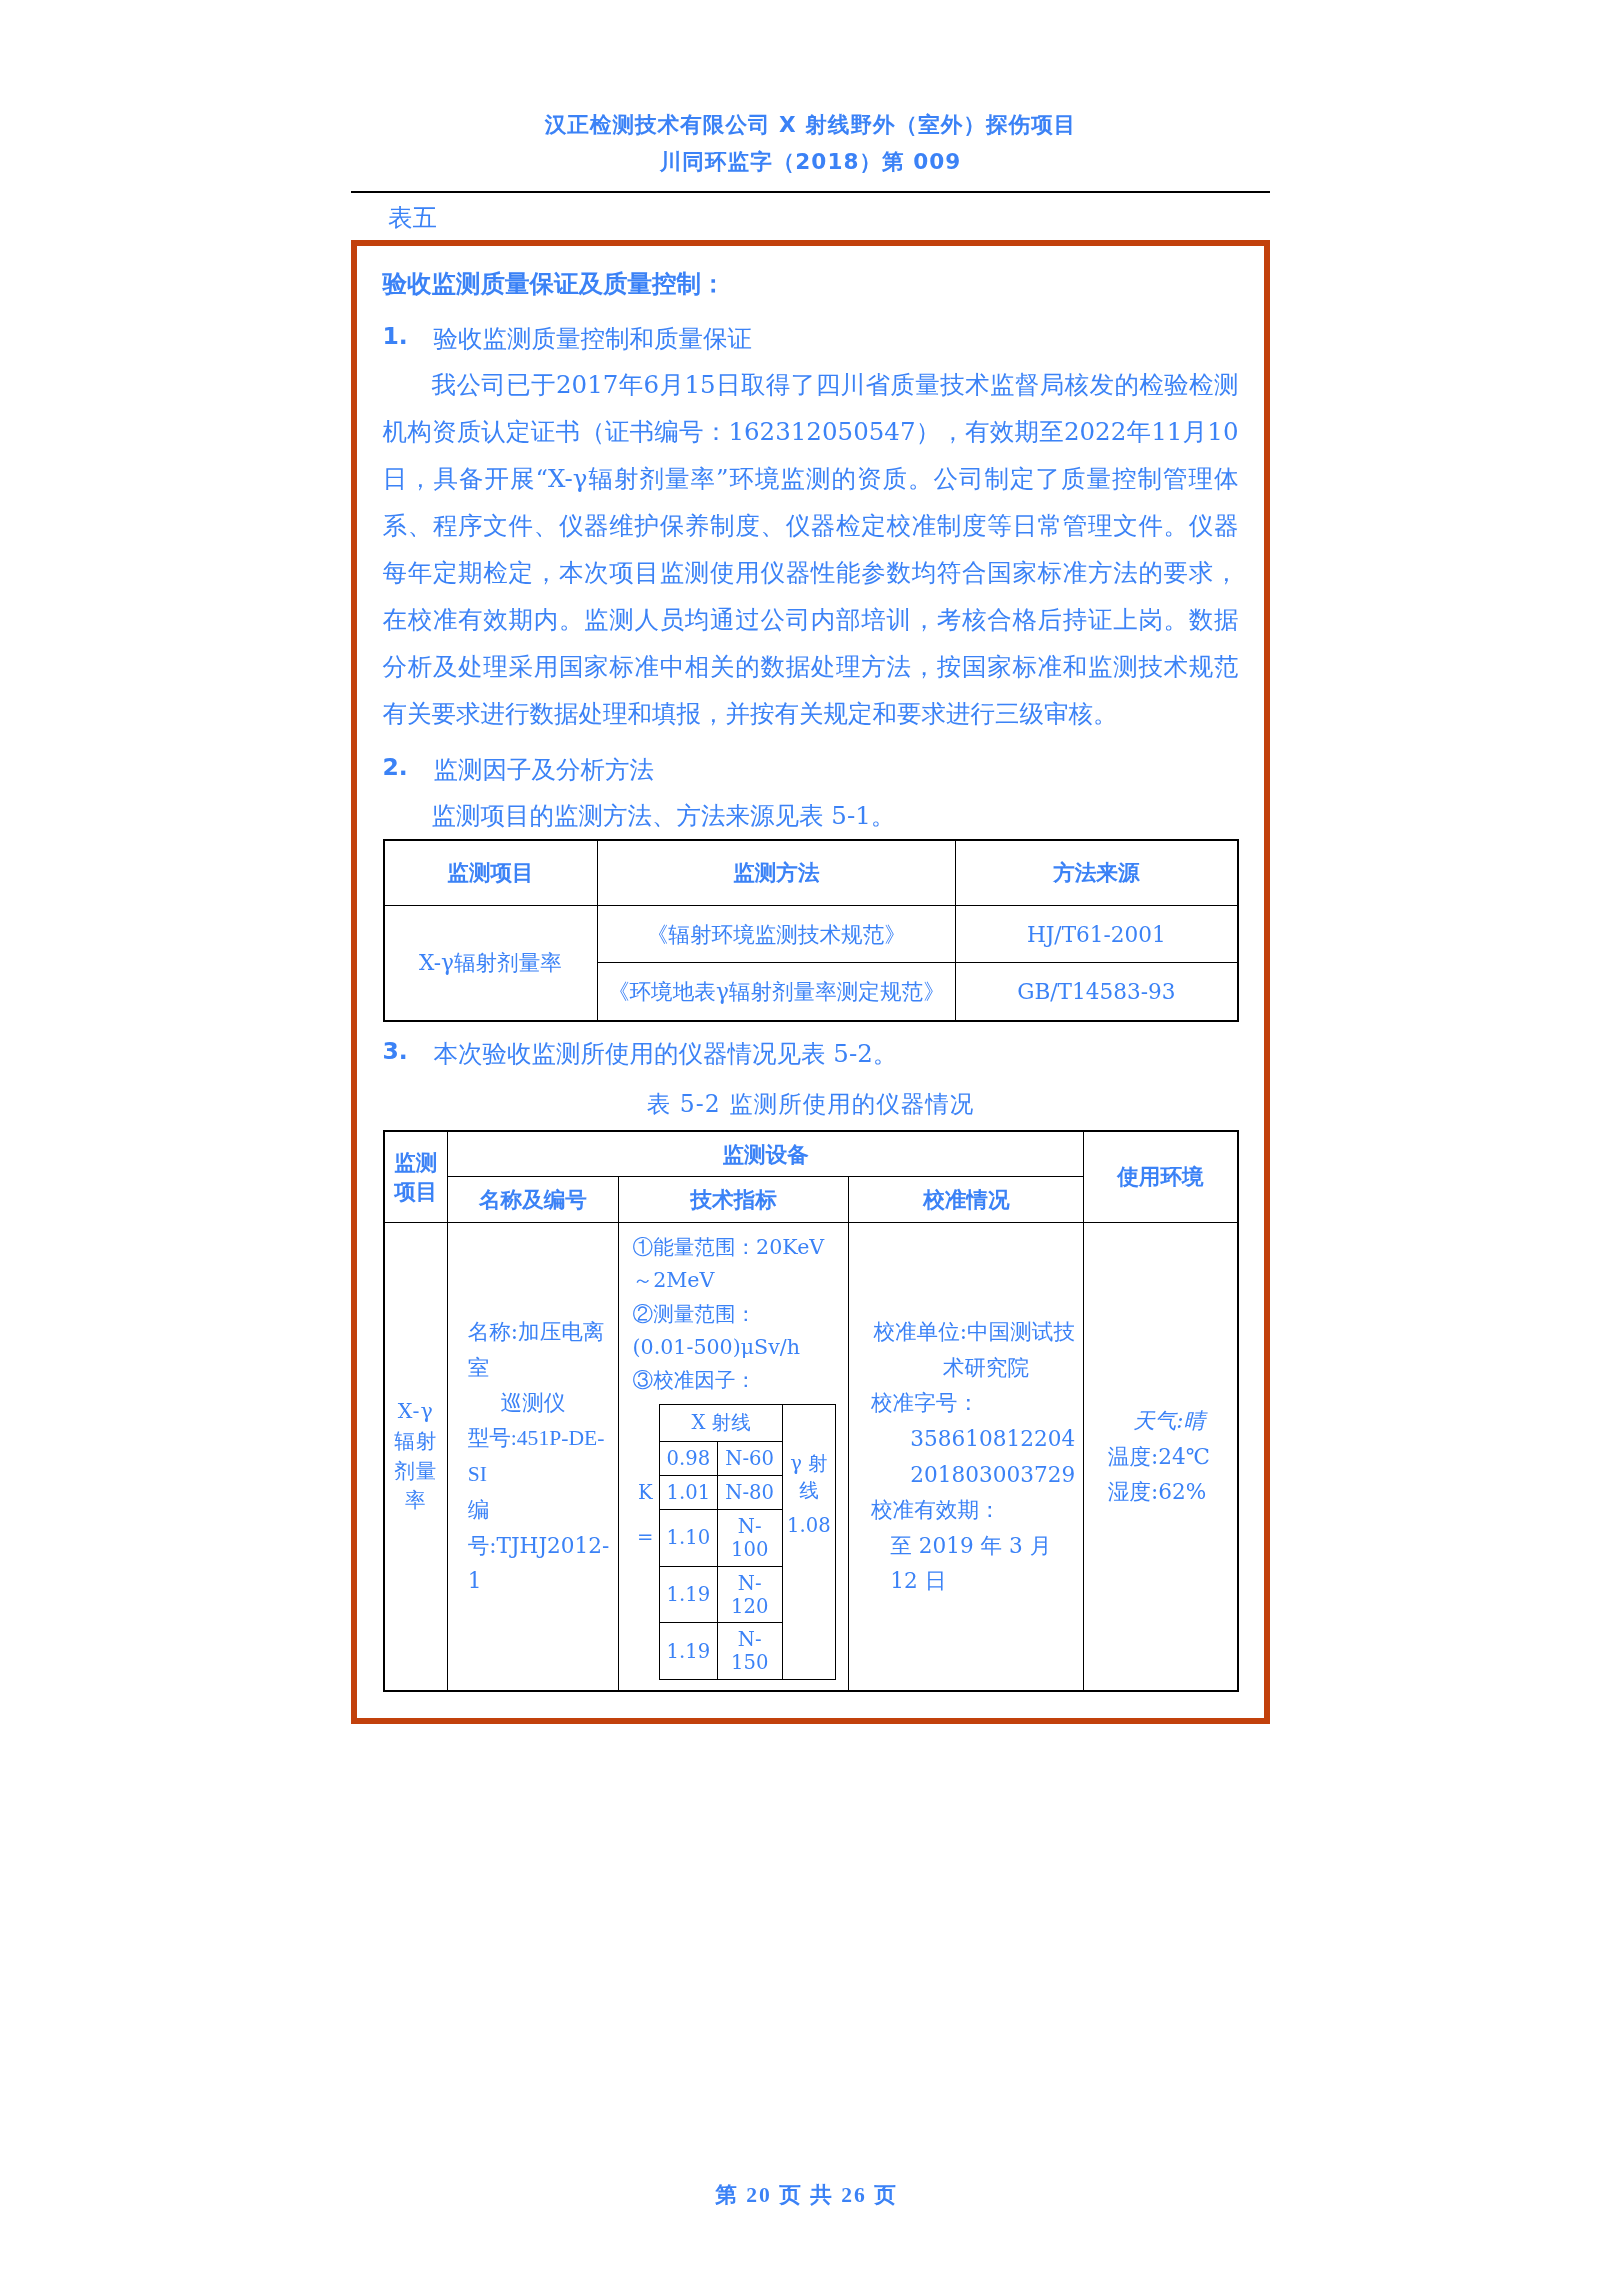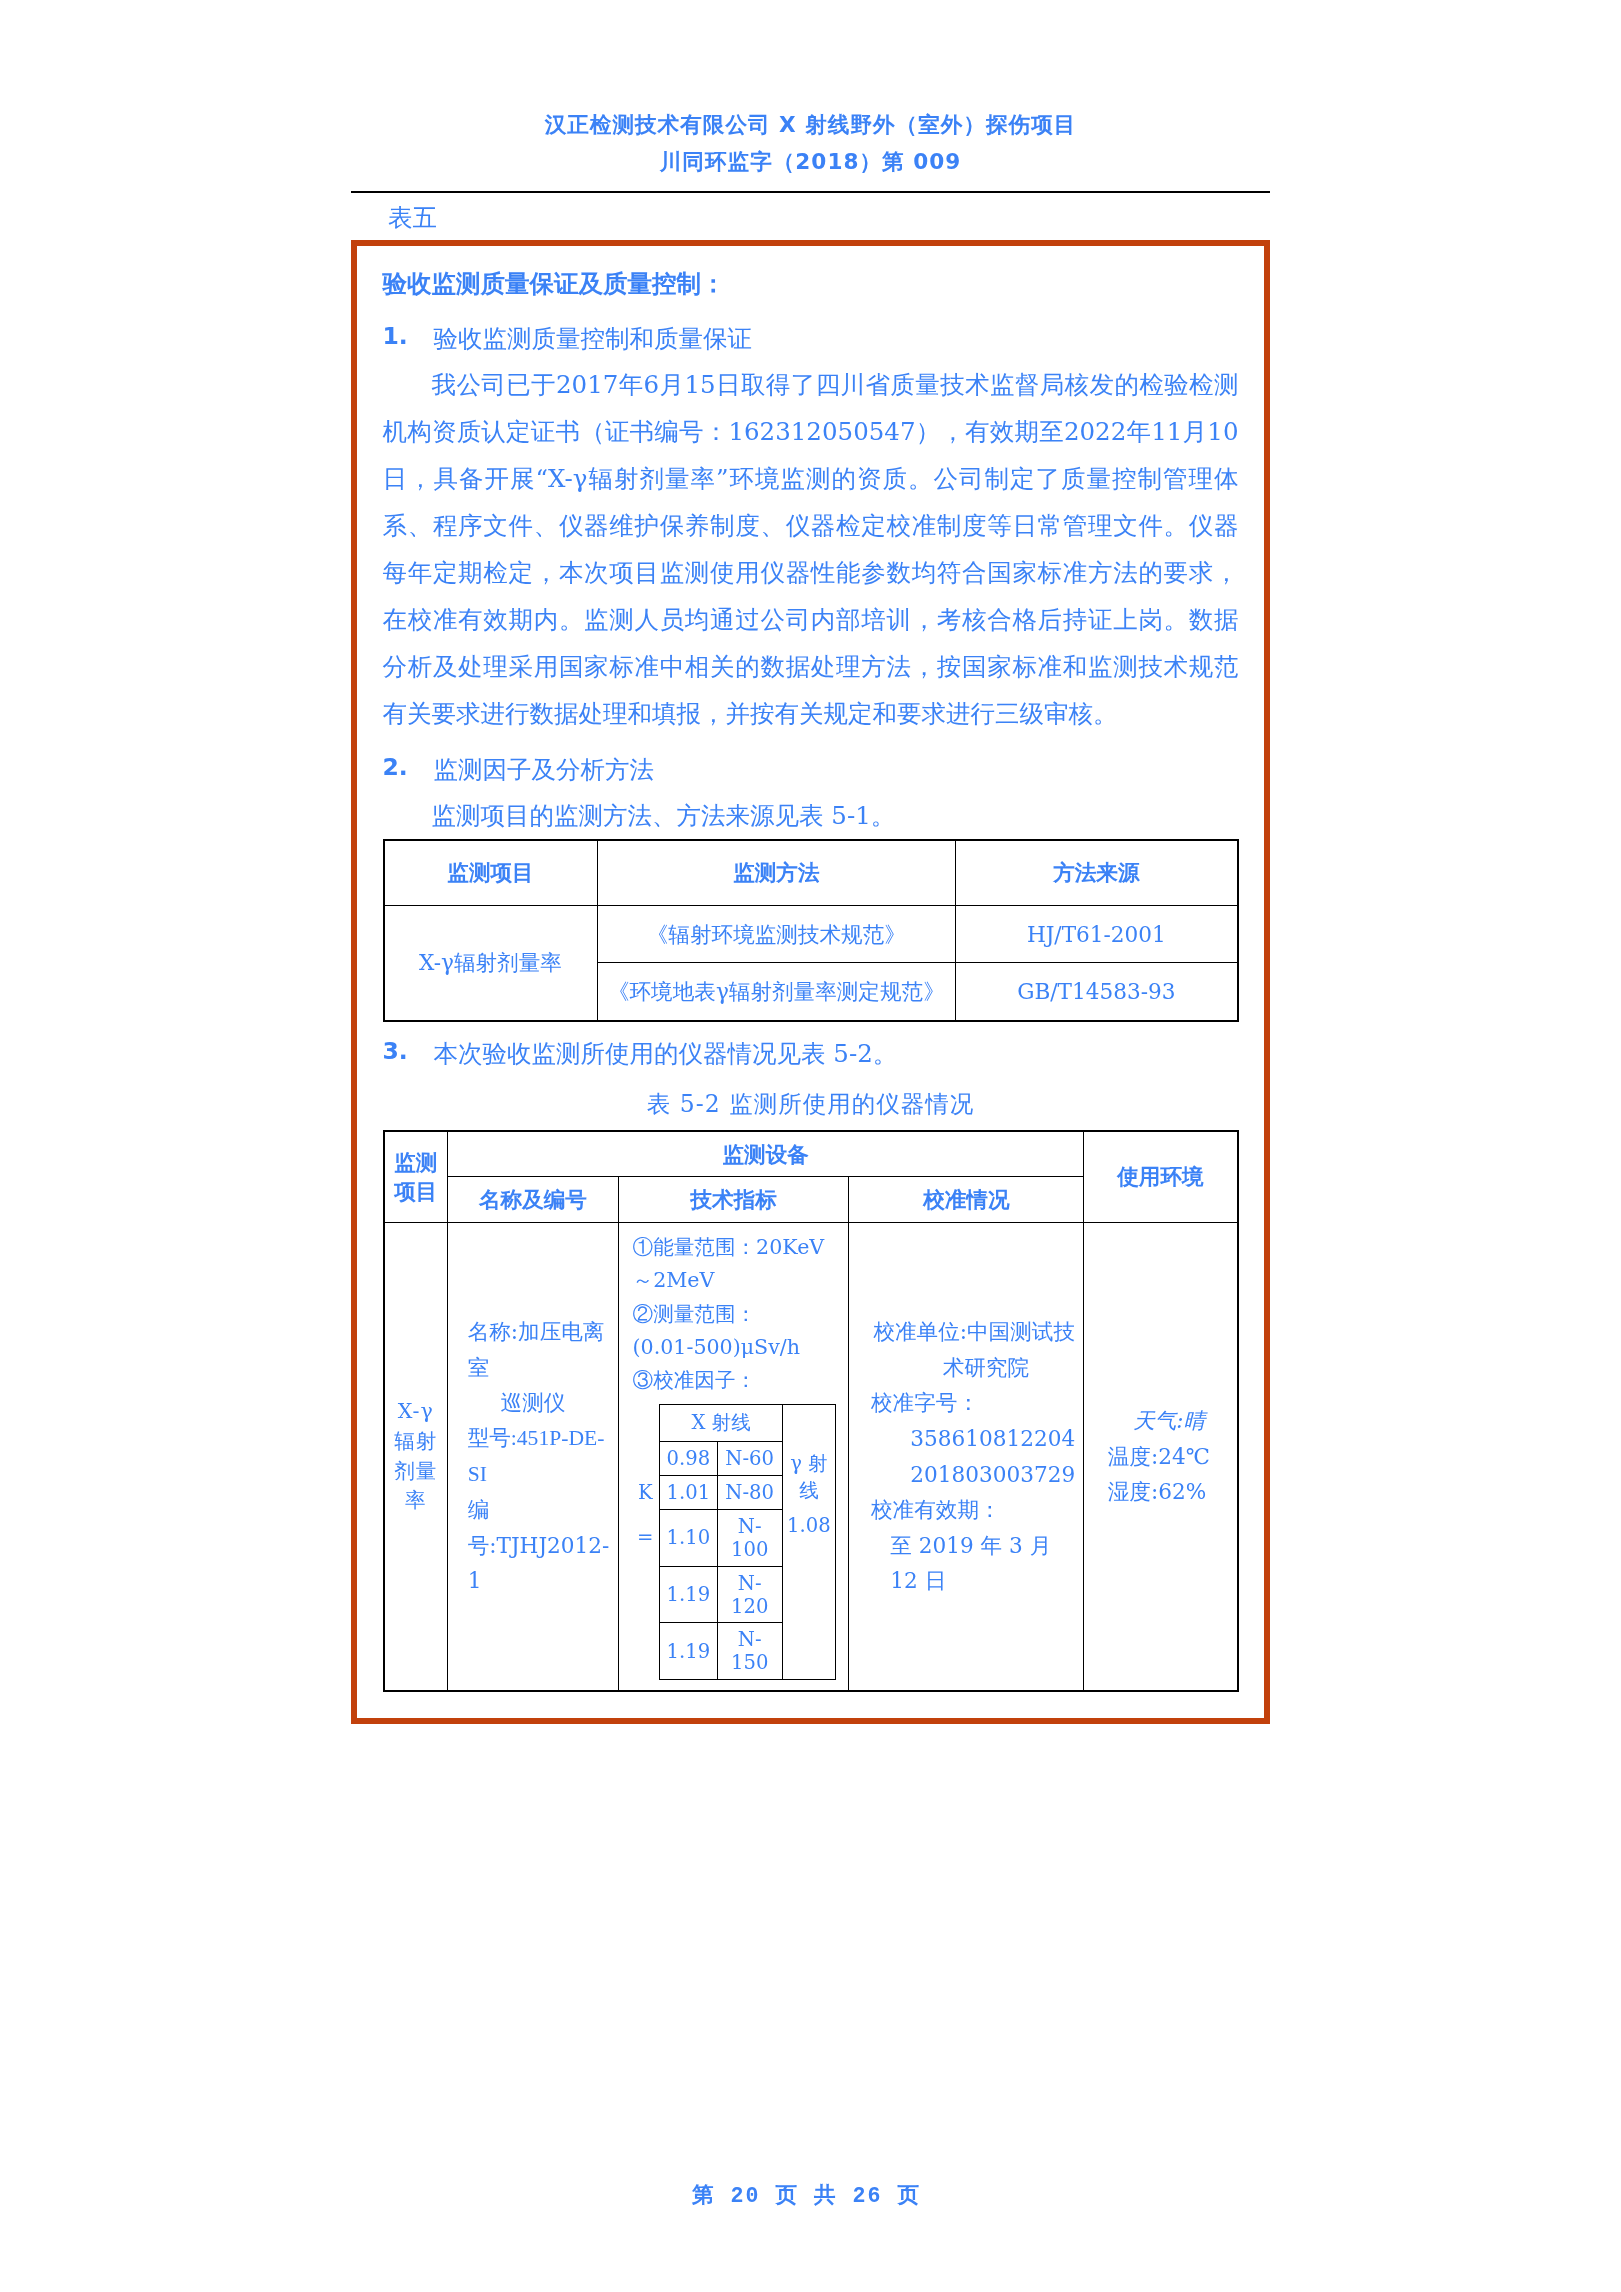--- a/index.html
+++ b/index.html
@@ -163,21 +163,21 @@
     width: 35px;
   }
 
   
   .page-footer {
     position: absolute;
     left: 0;
     right: 8px;
     bottom: 86px;
     text-align: center;
-    font-family: Liberation Mono, monospace;
+    font-family: Liberation Serif, serif;
     font-weight: bold;
     font-size: 21.6px;
     letter-spacing: 2px;
   }
 </style>
 </head>
 <body>
 
 <div class="page">
 

